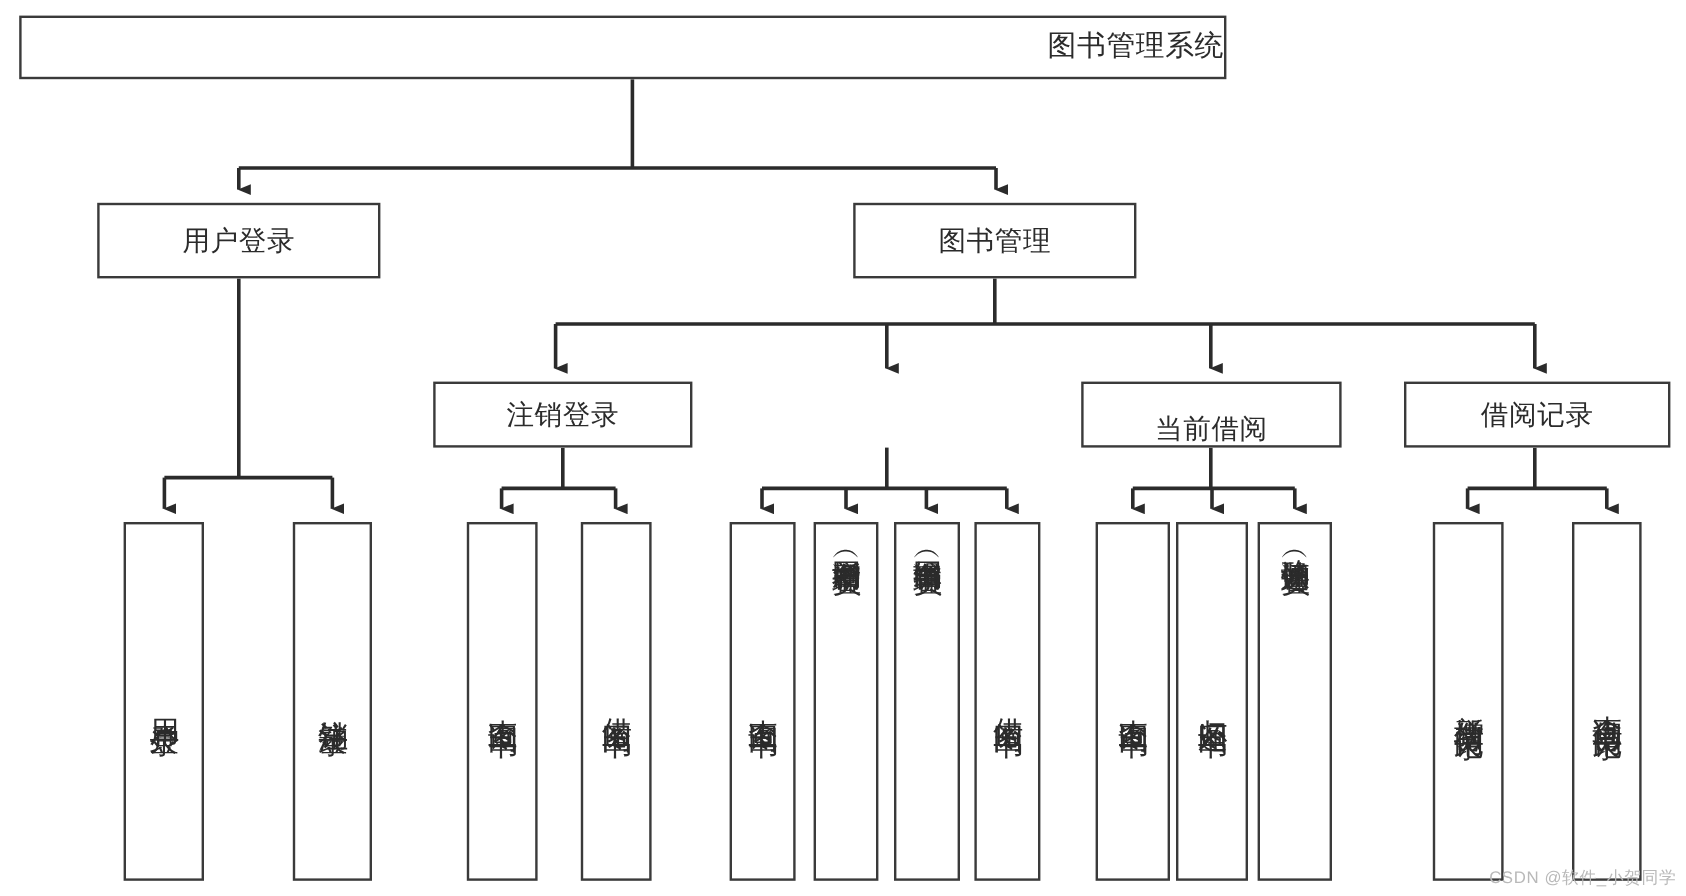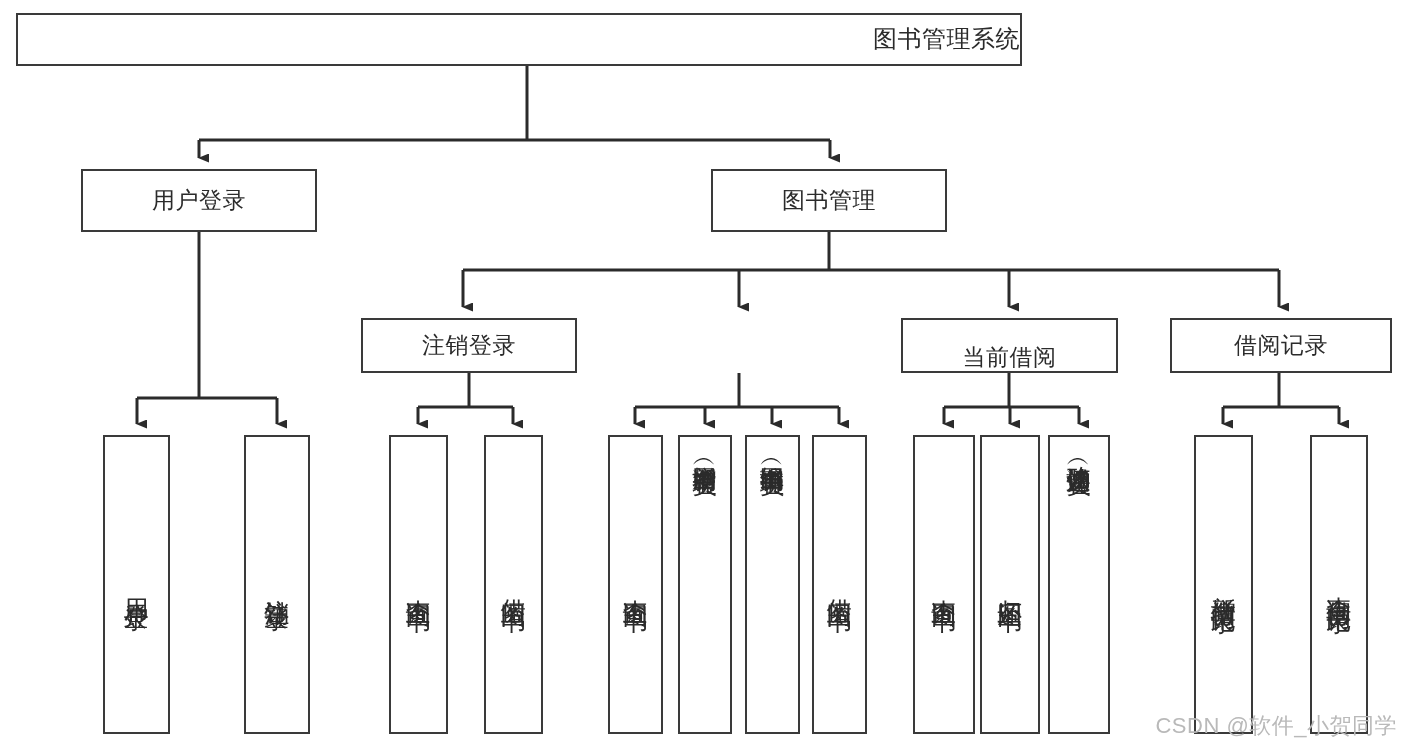--- a/index.html
+++ b/index.html
@@ -60,21 +60,21 @@
     letter-spacing: 1px;
   }
   .node.leaf.centered {
     align-items: center;
     padding-top: 0;
   }
   #watermark {
     position: absolute;
     right: 8px;
     bottom: 6px;
-    font-size: 22px;
+    font-size: 14px;
     color: #b9b9b9;
     letter-spacing: 0.5px;
     white-space: nowrap;
   }
 </style>
 </head>
 <body>
 
 <div id="canvas">
 

